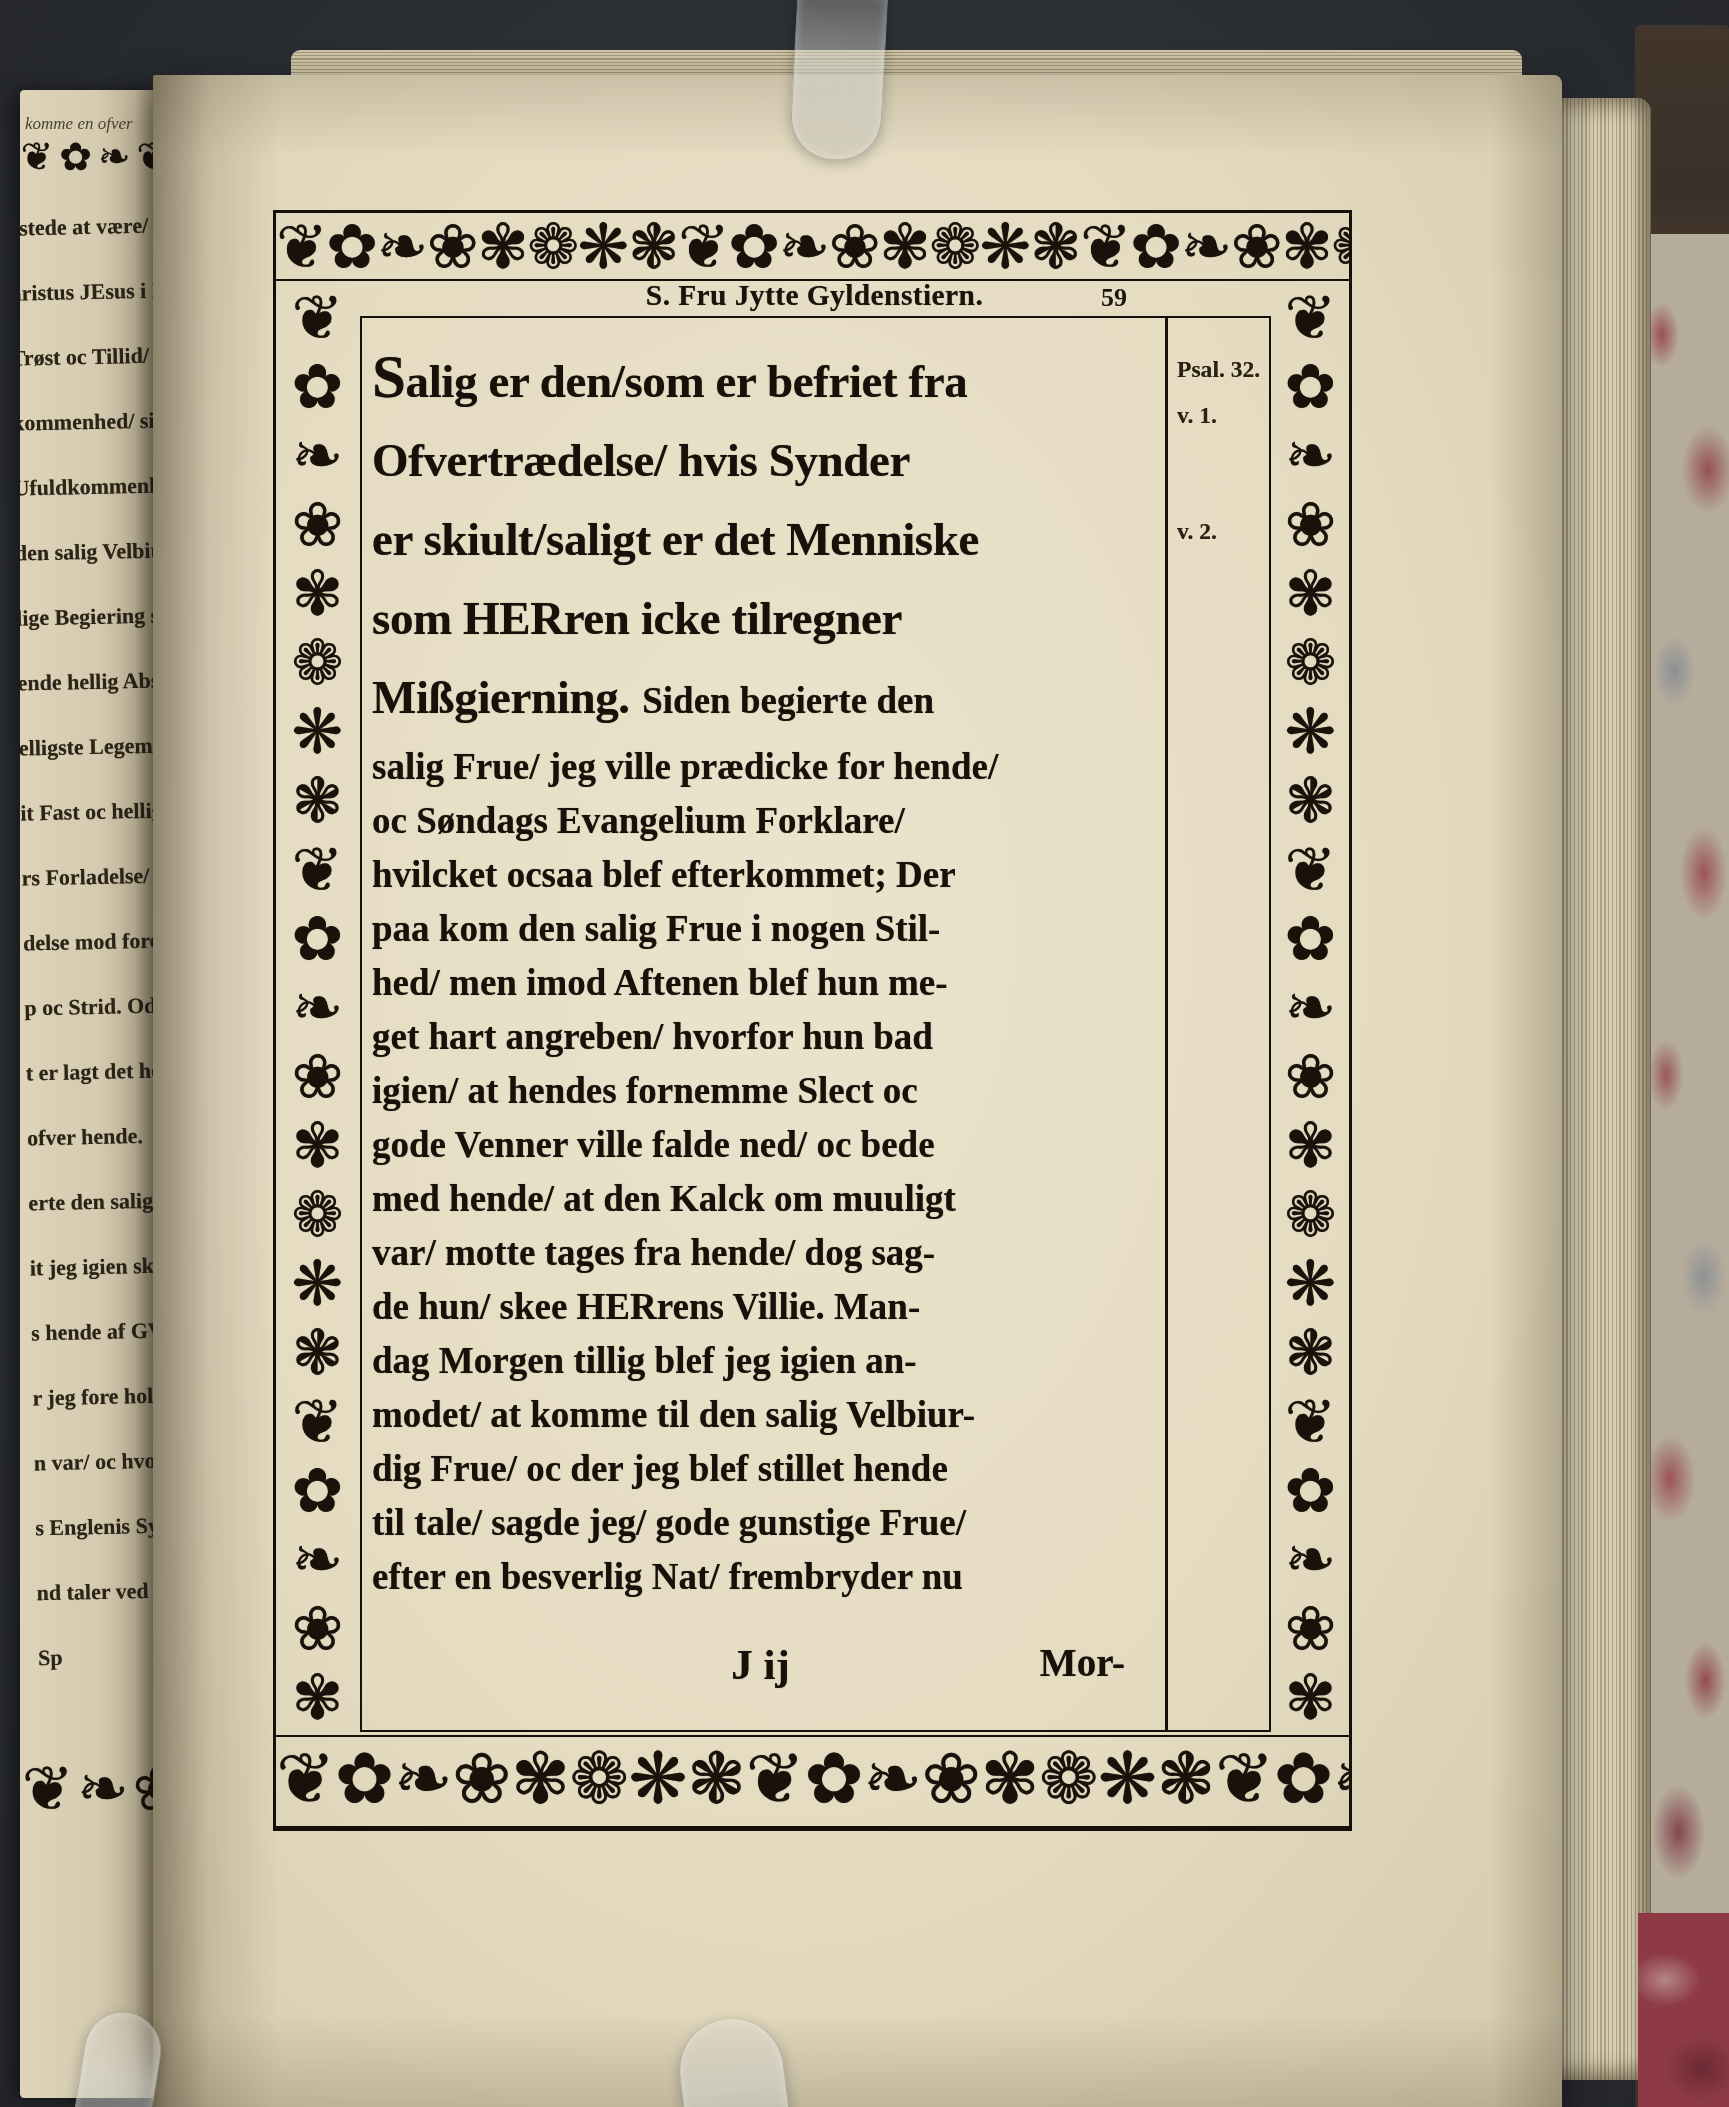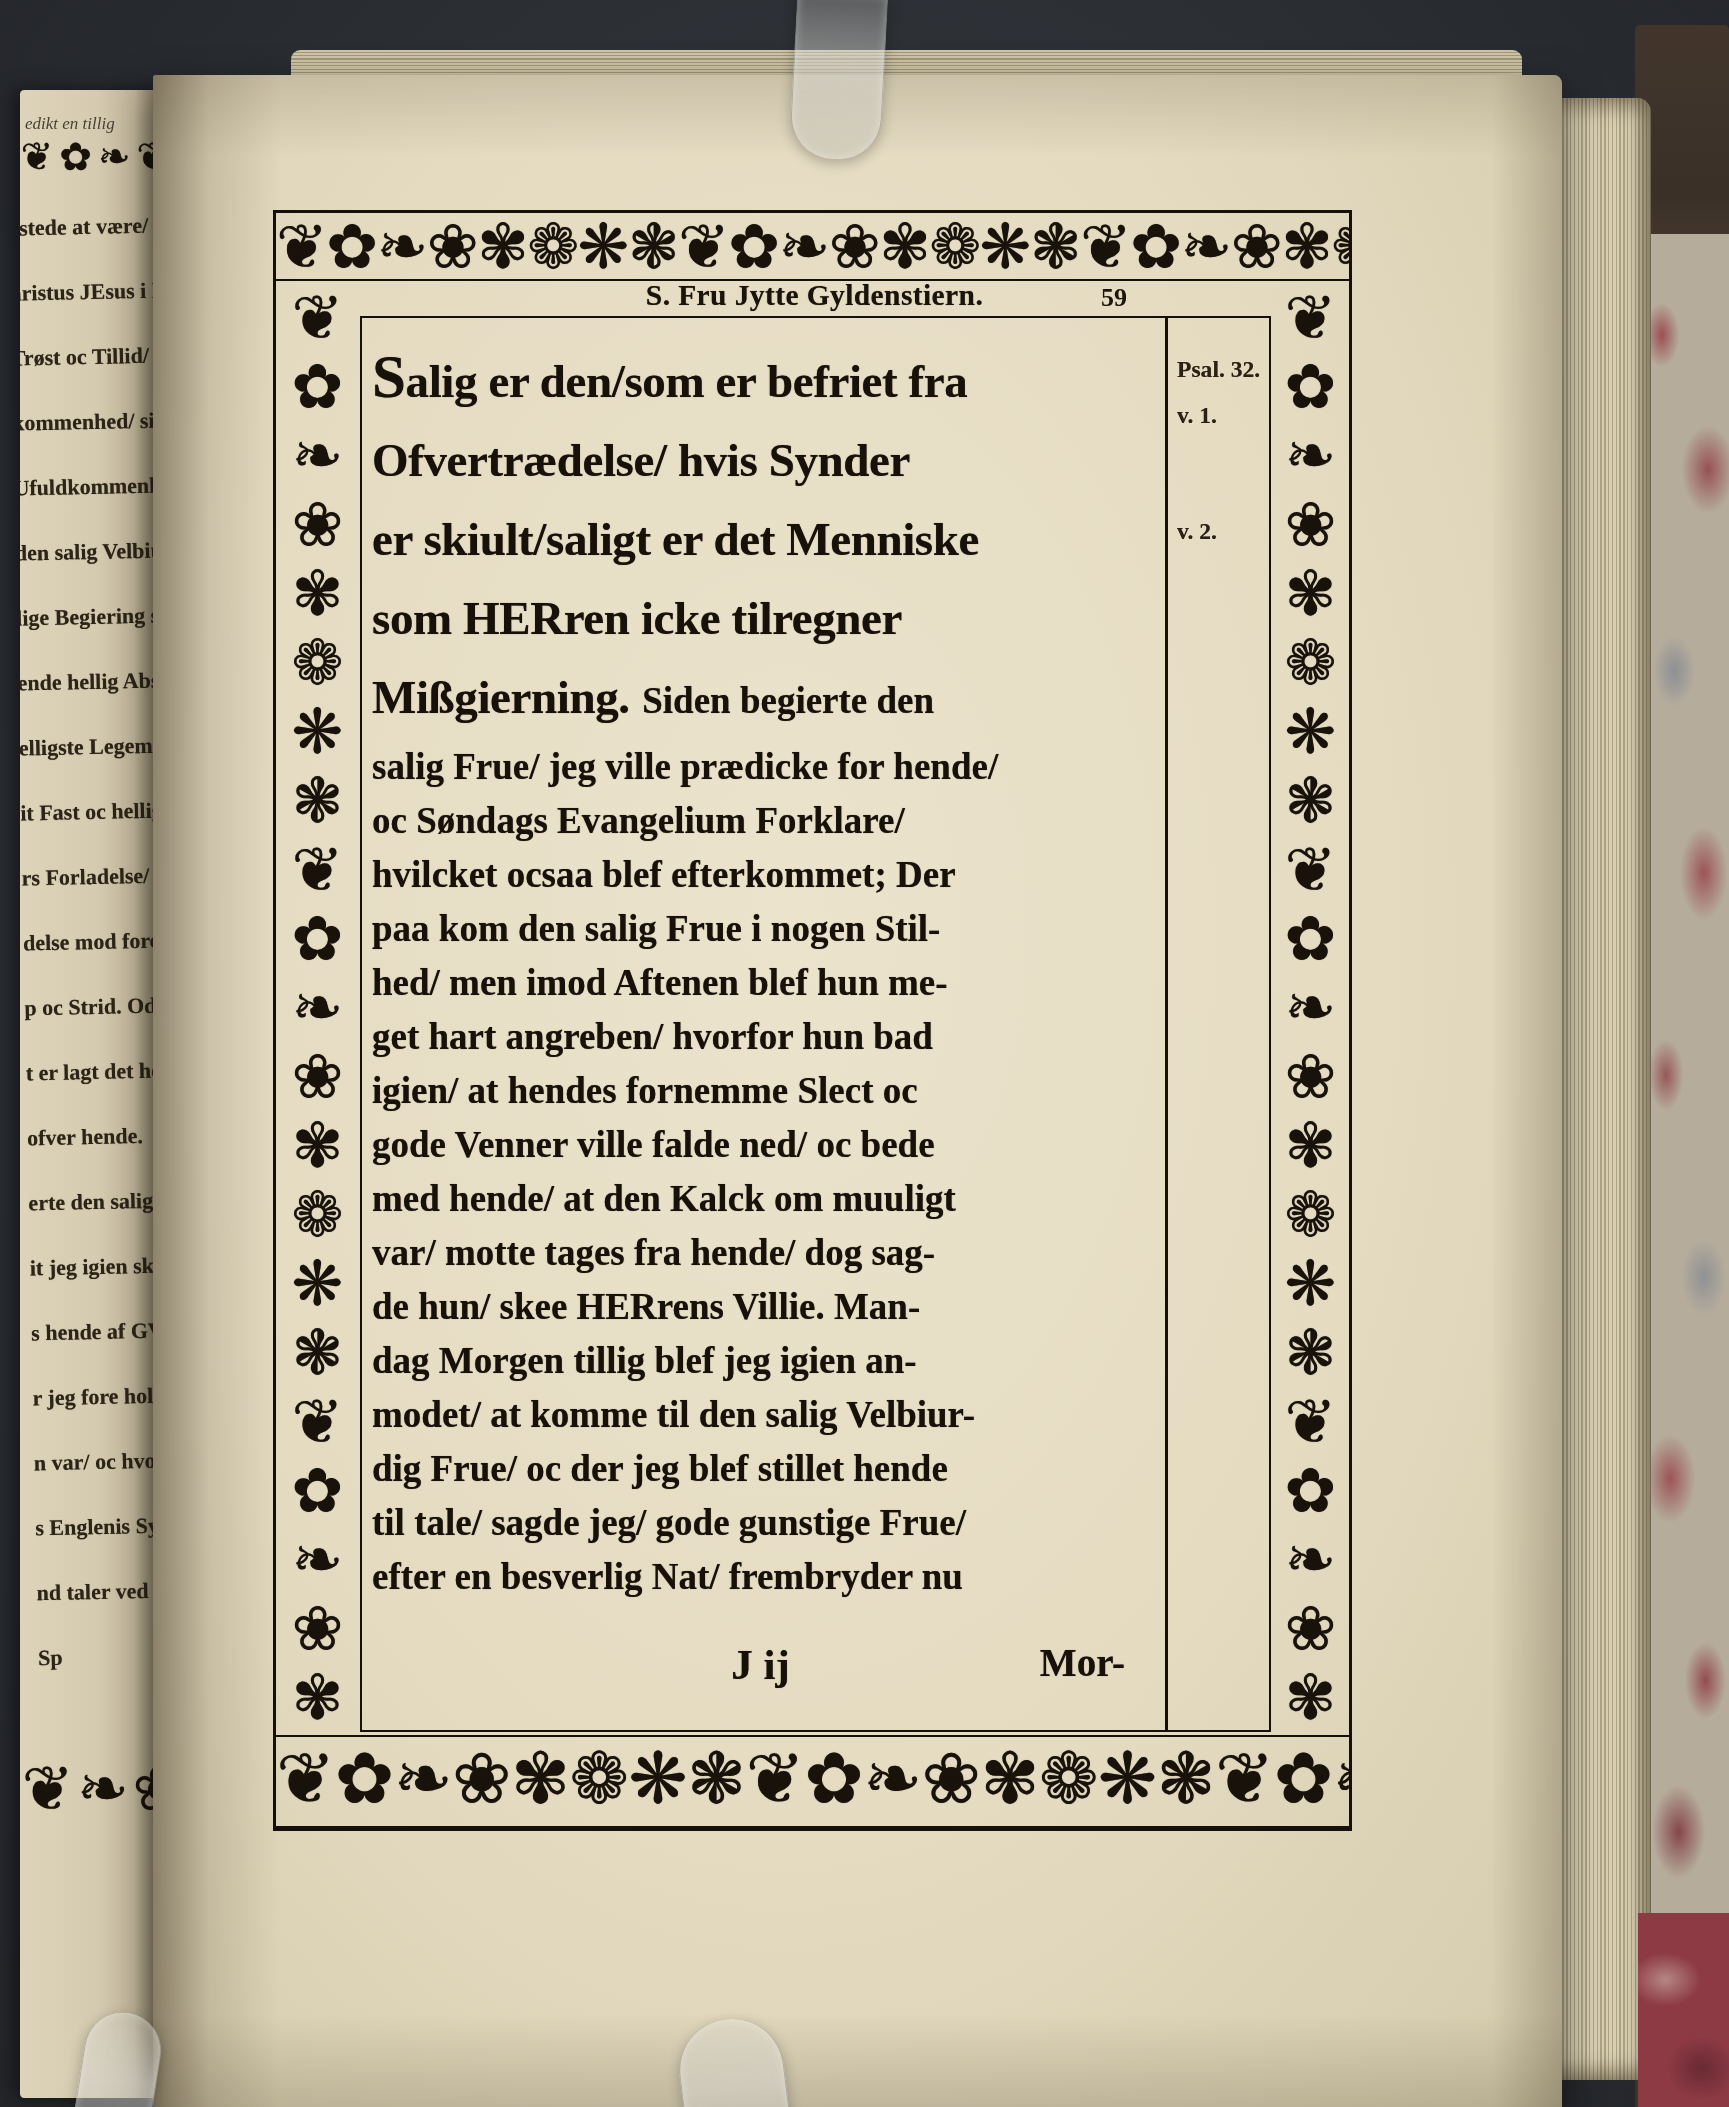--- a/index.html
+++ b/index.html
@@ -111,21 +111,21 @@
 <body data-interactable="false">
 
 <div class="cover" data-interactable="false"></div>
 <div class="marble" data-interactable="false"></div>
 <div class="marble-bottom" data-interactable="false"></div>
 <div class="fore-edge" data-interactable="false"></div>
 <div class="top-edge" data-interactable="false"></div>
 <div class="bottom-edge" data-interactable="false"></div>
 
 <div class="left-page" data-interactable="false">
-  <div class="tiny-frag" data-interactable="false">edikt en tillig</div>
+  <div class="tiny-frag" data-interactable="false">komme en ofver</div>
   <div class="left-orn-top orn" data-interactable="false">❦✿❧❦✿❧</div>
   <div class="frags" data-interactable="false">
     <div class="frag" data-interactable="false">ostede at være/ haand</div>
     <div class="frag" data-interactable="false">hristus JEsus i Liff o</div>
     <div class="frag" data-interactable="false">Trøst oc Tillid/ vilde</div>
     <div class="frag" data-interactable="false">kommenhed/ siule o</div>
     <div class="frag" data-interactable="false">Ufuldkommenhed/ es</div>
     <div class="frag" data-interactable="false">den salig Velbiurdig</div>
     <div class="frag" data-interactable="false">lige Begiering sin hen</div>
     <div class="frag" data-interactable="false">ende hellig Absolution</div>

